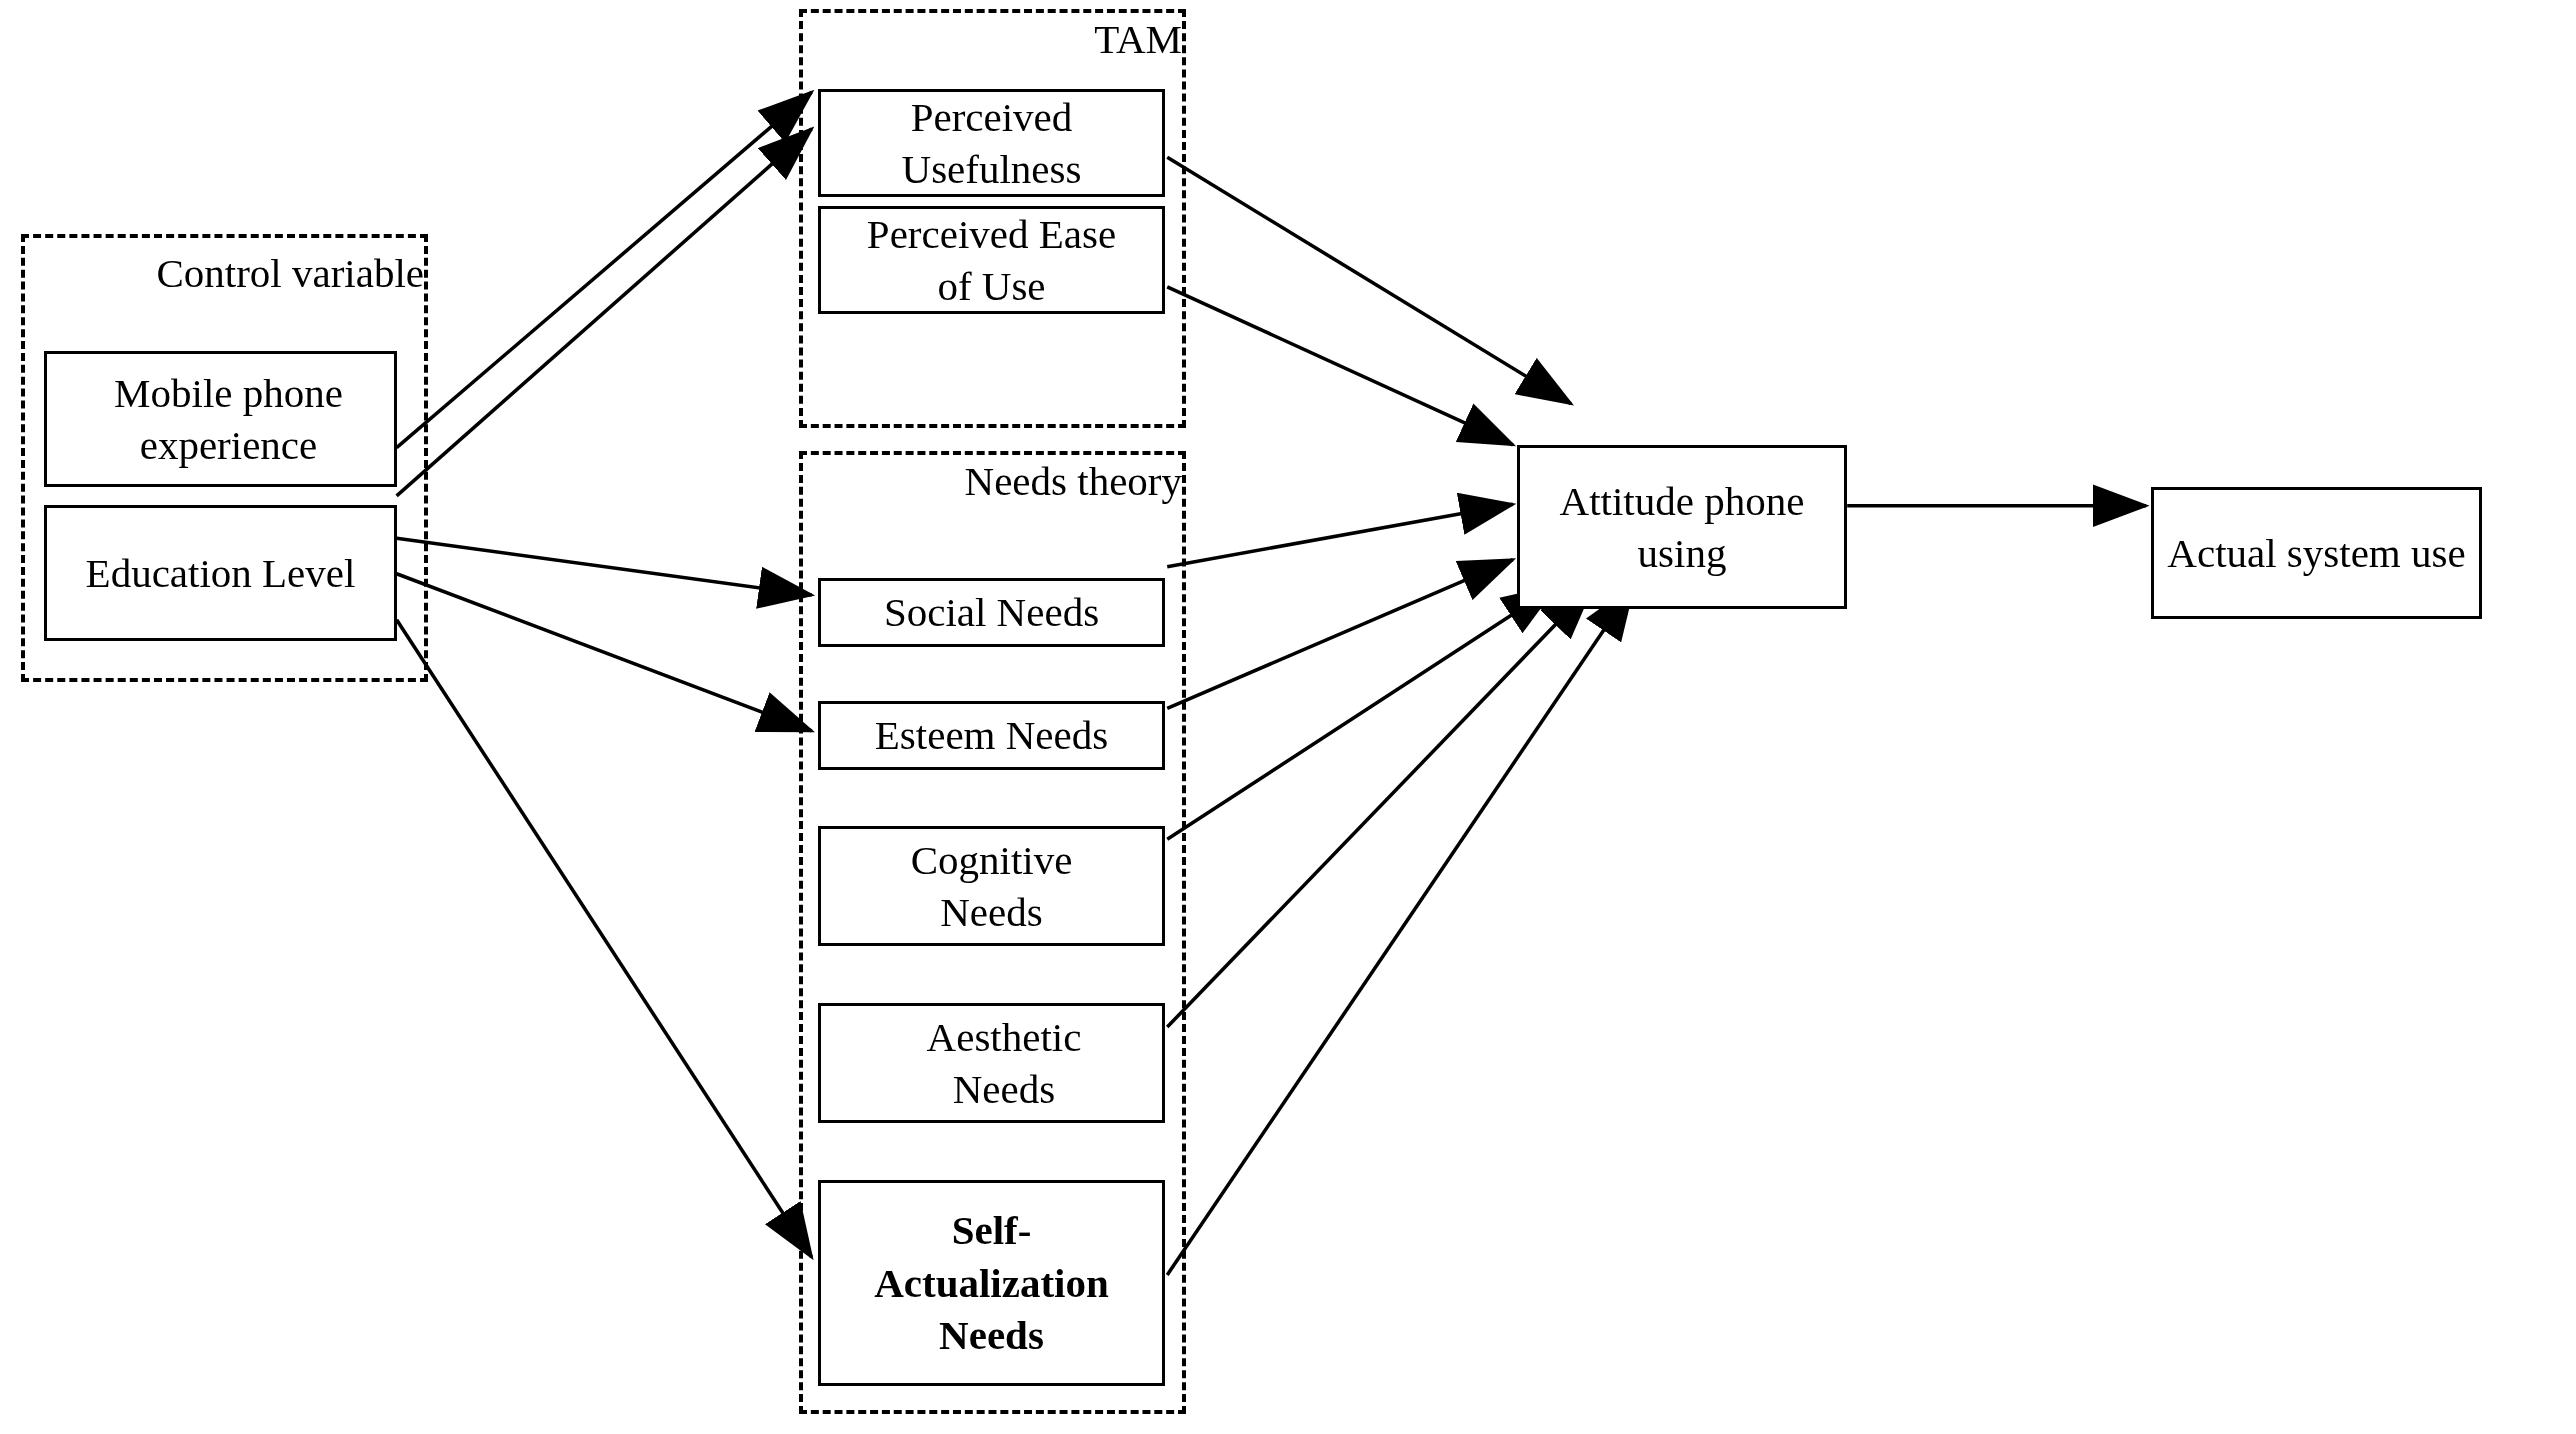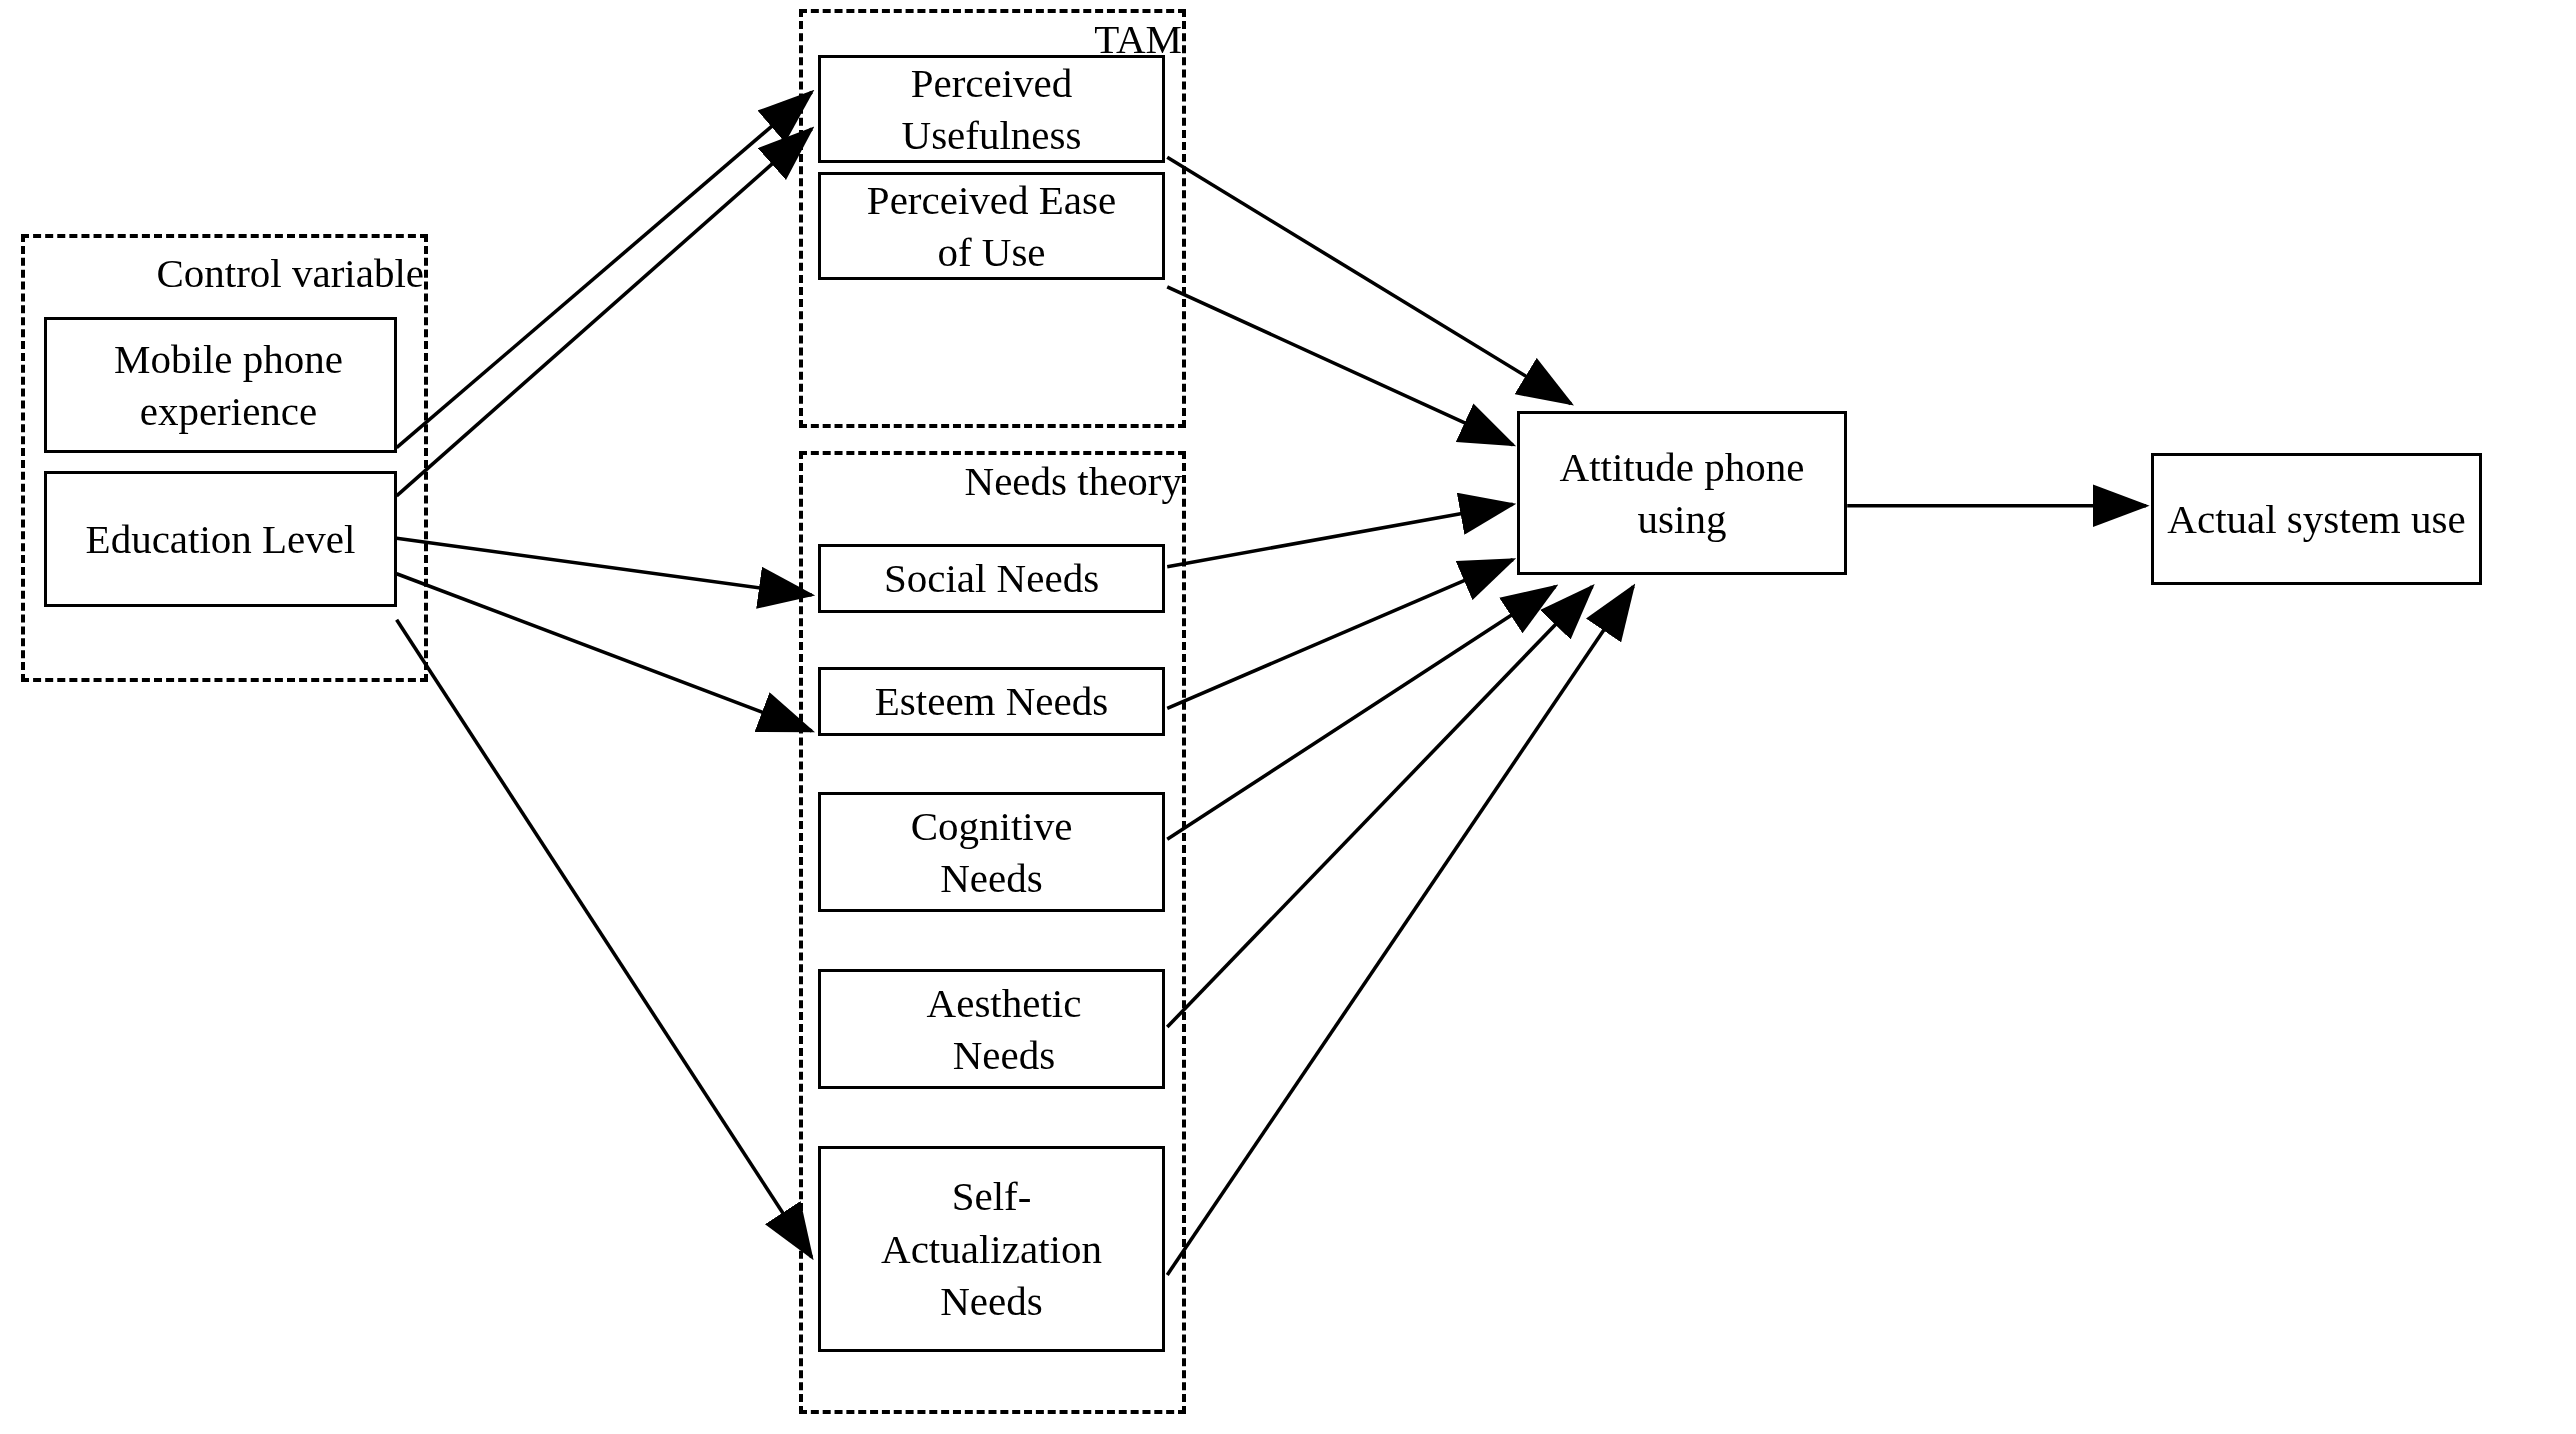--- a/index.html
+++ b/index.html
@@ -44,20 +44,21 @@
     box-sizing: border-box;
     background: #ffffff;
     display: flex;
     align-items: center;
     justify-content: center;
     text-align: center;
     font-size: 41px;
     line-height: 1.28;
     color: #000000;
     padding: 2.8px 7px;
+    margin-top: 34px;
   }
   .node-label {
     display: block;
     width: 100%;
     white-space: pre-line;
   }
 </style>
 </head>
 <body>
 
@@ -139,21 +140,21 @@
   <div class="node" style="left:818px; top:792px; width:347px; height:120px;">
     <span class="node-label">Cognitive
 Needs</span>
   </div>
 
   <div class="node" style="left:818px; top:969px; width:347px; height:120px;padding-left:32px;">
     <span class="node-label">Aesthetic
 Needs</span>
   </div>
 
-  <div class="node" style="left:818px; top:1146px; width:347px; height:206px;">
+  <div class="node" style="left:818px; top:1146px; width:347px; height:206px;font-weight:bold;">
     <span class="node-label">Self-
 Actualization
 Needs</span>
   </div>
 
   <div class="node" style="left:1517px; top:411px; width:330px; height:164px;">
     <span class="node-label">Attitude phone
 using</span>
   </div>
 

